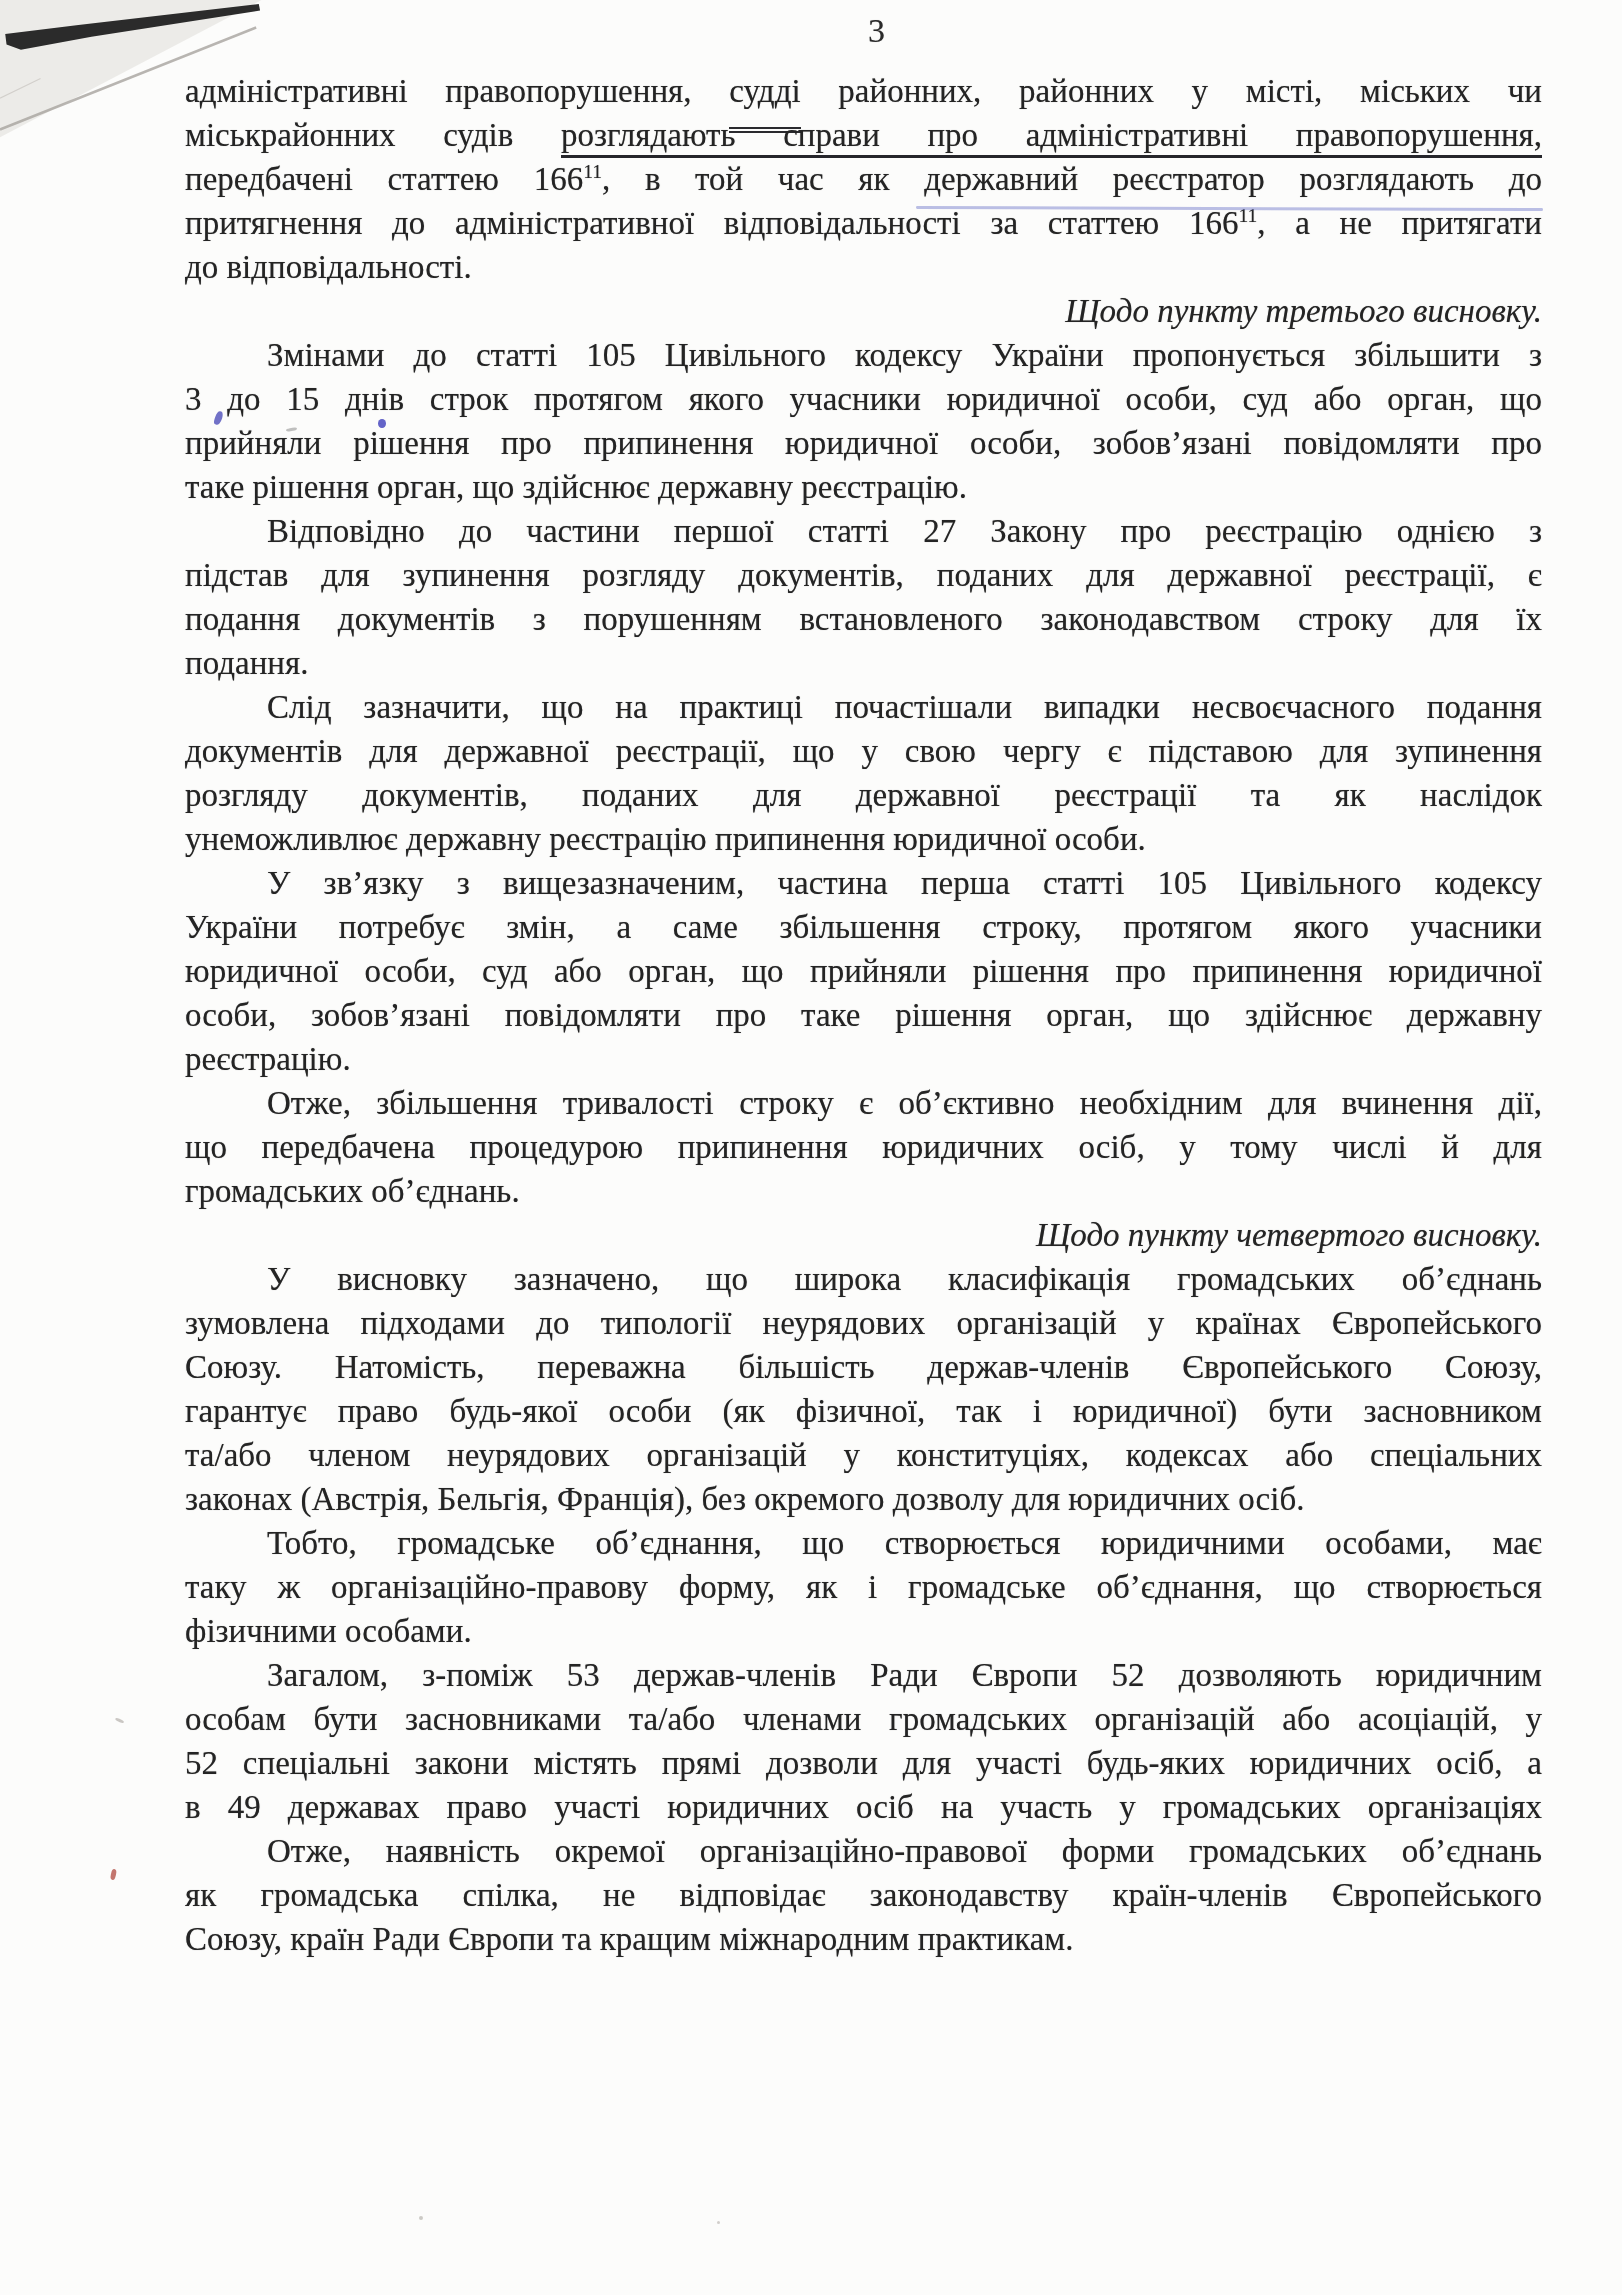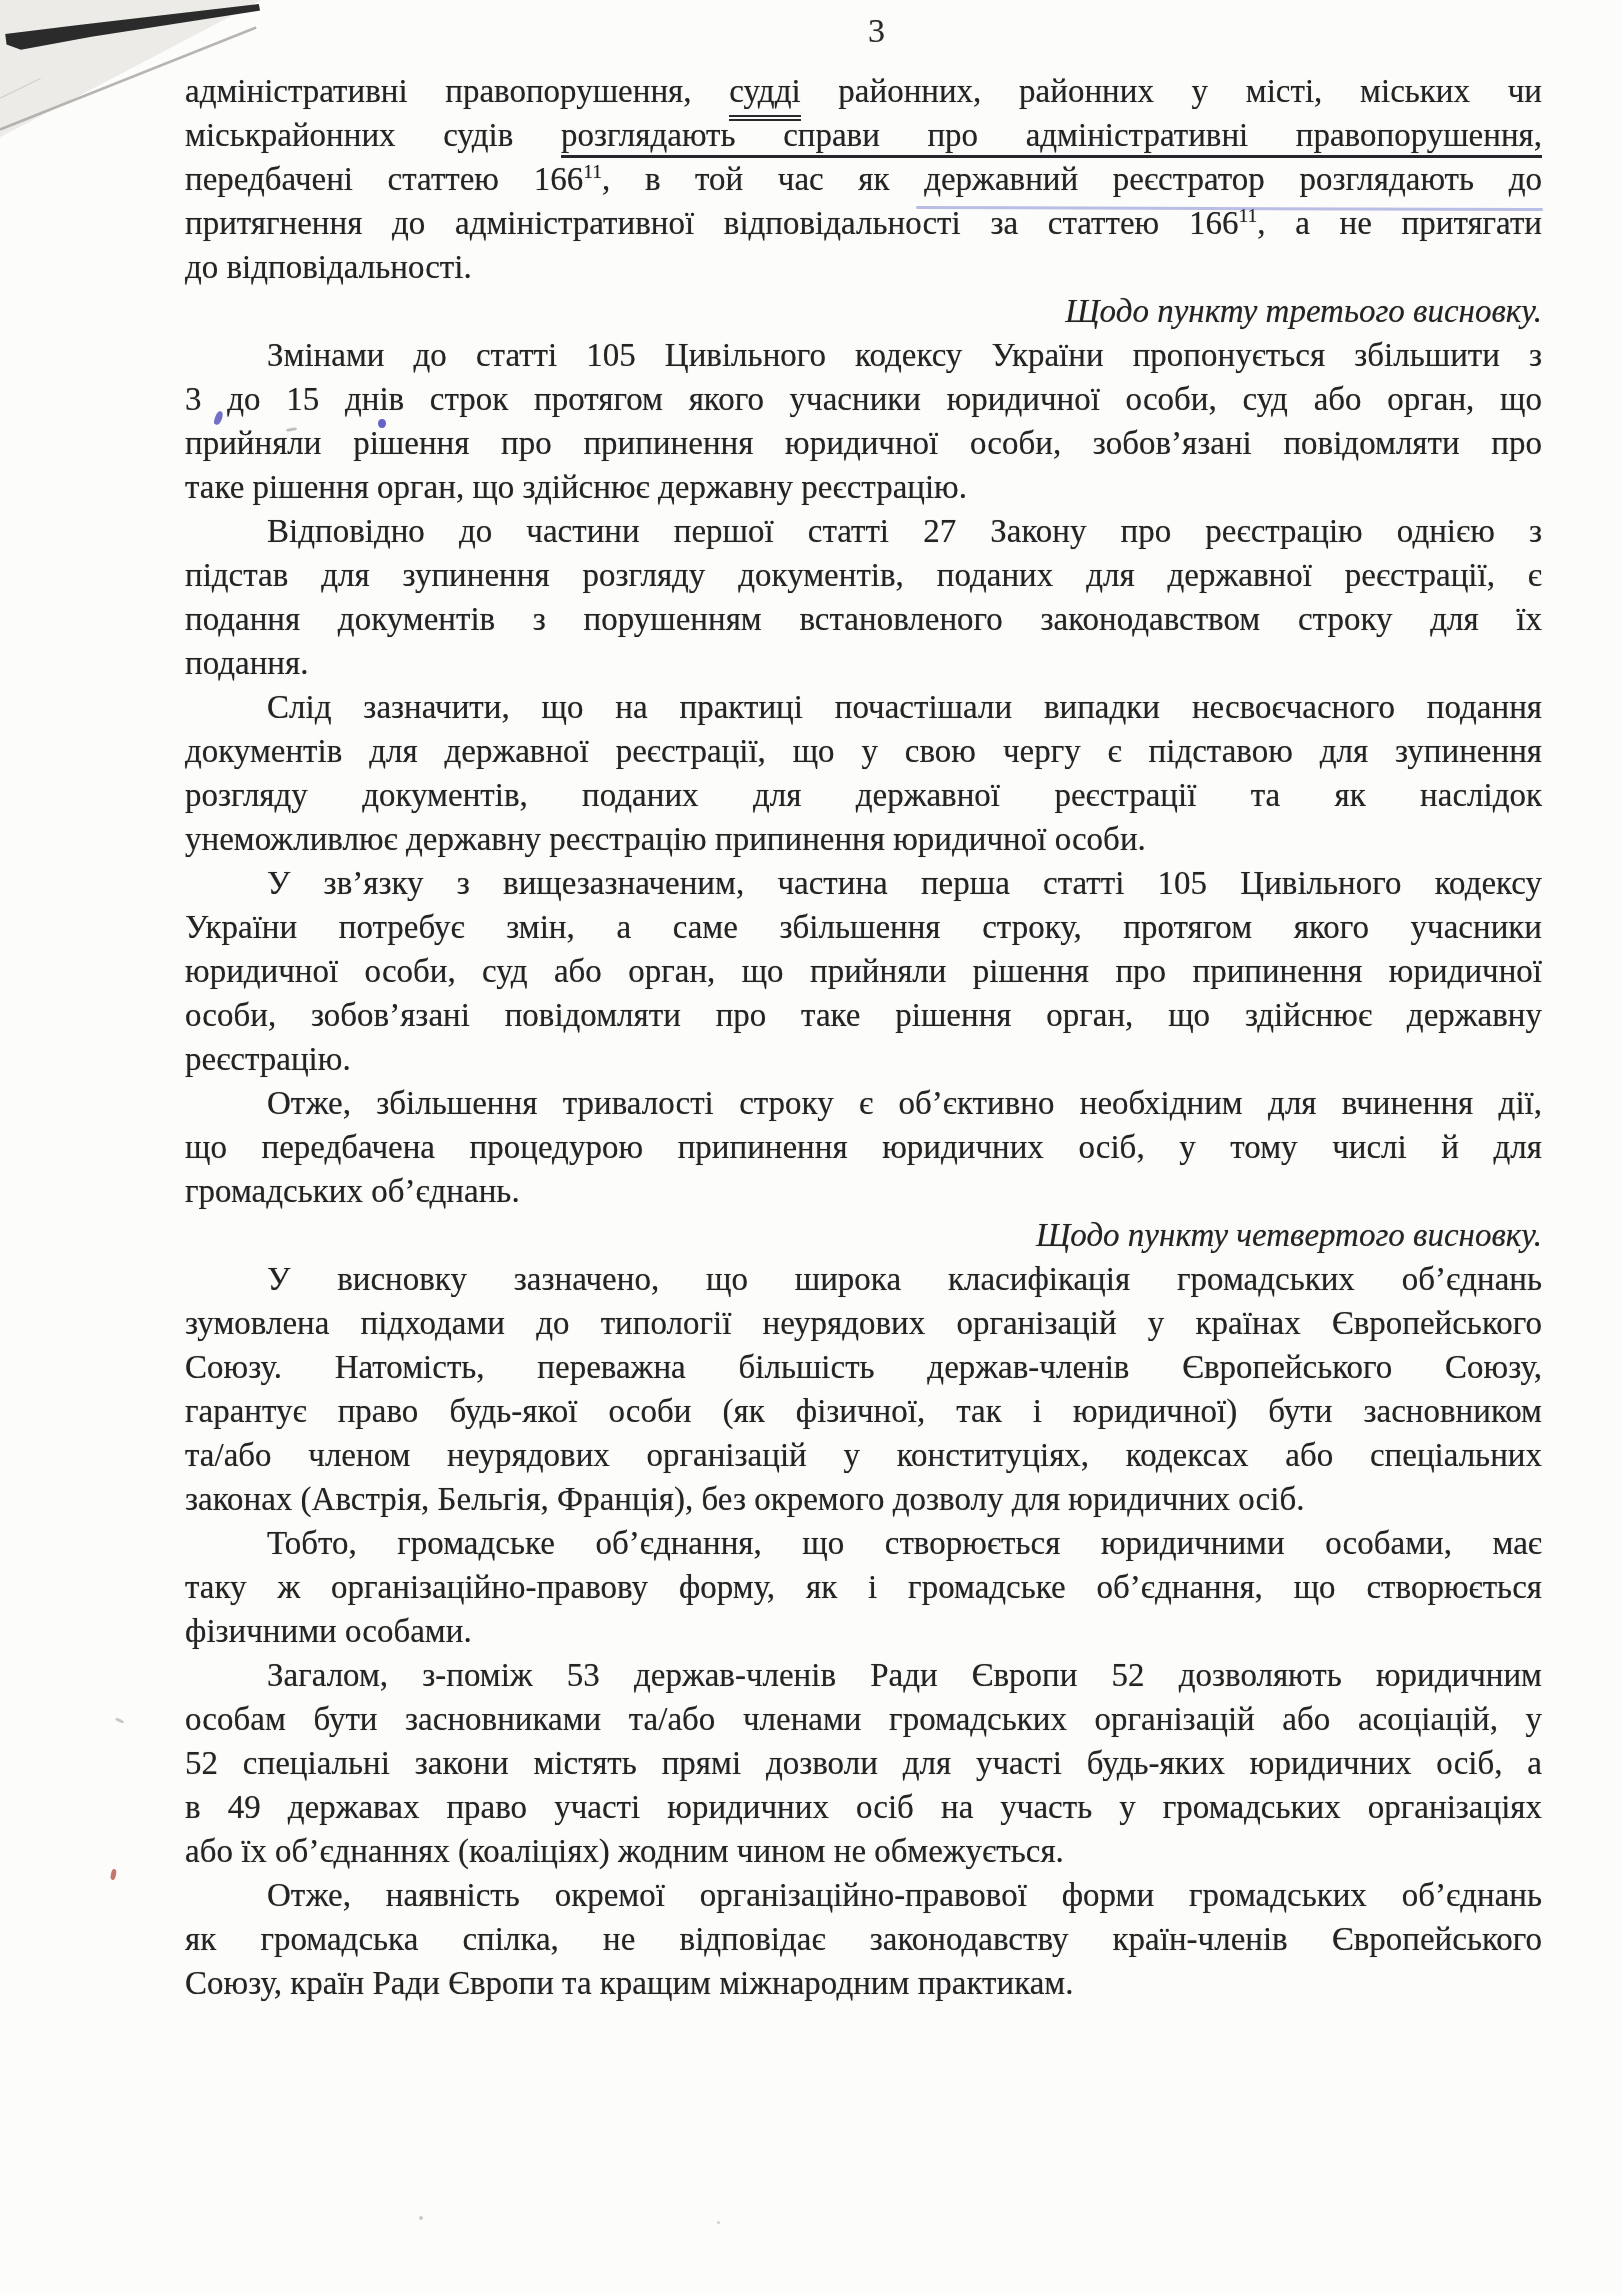--- a/index.html
+++ b/index.html
@@ -29,21 +29,21 @@
   .line{text-align:left;}
   .line.justify{text-align:justify;text-align-last:justify;}
   .line.indent{text-indent:82px;text-align:right;}
   .line.italic{font-style:italic;}
   .u-single{
     border-bottom:3.3px solid #26262b;
     padding-bottom:2px;
   }
   .u-double{
     border-bottom:6.5px double #2a2a2e;
-    padding-bottom:6px;
+    padding-bottom:18px;
   }
   .sup{
     font-size:19.6px;
     vertical-align:super;
     line-height:0;
   }
   .corner-art{position:absolute;top:0;left:0;pointer-events:none;}
   .mark{position:absolute;pointer-events:none;}
 </style>
 </head>
@@ -94,21 +94,20 @@
       <div class="line justify"><span>гарантує право будь-якої особи (як фізичної, так і юридичної) бути засновником</span></div>
       <div class="line justify"><span>та/або членом неурядових організацій у конституціях, кодексах або спеціальних</span></div>
       <div class="line"><span>законах (Австрія, Бельгія, Франція), без окремого дозволу для юридичних осіб.</span></div>
       <div class="line indent justify"><span>Тобто, громадське об’єднання, що створюється юридичними особами, має</span></div>
       <div class="line justify"><span>таку ж організаційно-правову форму, як і громадське об’єднання, що створюється</span></div>
       <div class="line"><span>фізичними особами.</span></div>
       <div class="line indent justify"><span>Загалом, з-поміж 53 держав-членів Ради Європи 52 дозволяють юридичним</span></div>
       <div class="line justify"><span>особам бути засновниками та/або членами громадських організацій або асоціацій, у</span></div>
       <div class="line justify"><span>52 спеціальні закони містять прямі дозволи для участі будь-яких юридичних осіб, а</span></div>
       <div class="line justify"><span>в 49 державах право участі юридичних осіб на участь у громадських організаціях</span></div>
-      <div class="line"><span>або їх об’єднаннях (коаліціях) жодним чином не обмежується.</span></div>
       <div class="line indent justify"><span>Отже, наявність окремої організаційно-правової форми громадських об’єднань</span></div>
       <div class="line justify"><span>як громадська спілка, не відповідає законодавству країн-членів Європейського</span></div>
       <div class="line"><span>Союзу, країн Ради Європи та кращим міжнародним практикам.</span></div>
     </div>
 
 <div class="mark" style="left: 215px; top: 411px; width: 6.5px; height: 14.4px; background: rgb(67, 67, 182); border-radius: 50% 50% 60% 40%; opacity: 0.75; transform: rotate(18deg);"></div>
     <div class="mark" style="left: 378px; top: 419px; width: 7.8px; height: 9.2px; background: rgb(61, 61, 187); border-radius: 50%; opacity: 0.8; transform: rotate(0deg);"></div>
     <div class="mark" style="left: 286px; top: 428px; width: 10.5px; height: 3.3px; background: rgb(141, 141, 141); border-radius: 40%; opacity: 0.55; transform: rotate(-10deg);"></div>
     <div class="mark" style="left: 916px; top: 207px; width: 627px; height: 3.3px; background: rgb(106, 116, 200); border-radius: 1.3px; opacity: 0.45; transform: rotate(0.2deg);"></div>
     <div class="mark" style="left: 115px; top: 1719px; width: 9.2px; height: 3.3px; background: rgb(151, 146, 140); border-radius: 40%; opacity: 0.5; transform: rotate(24deg);"></div>

